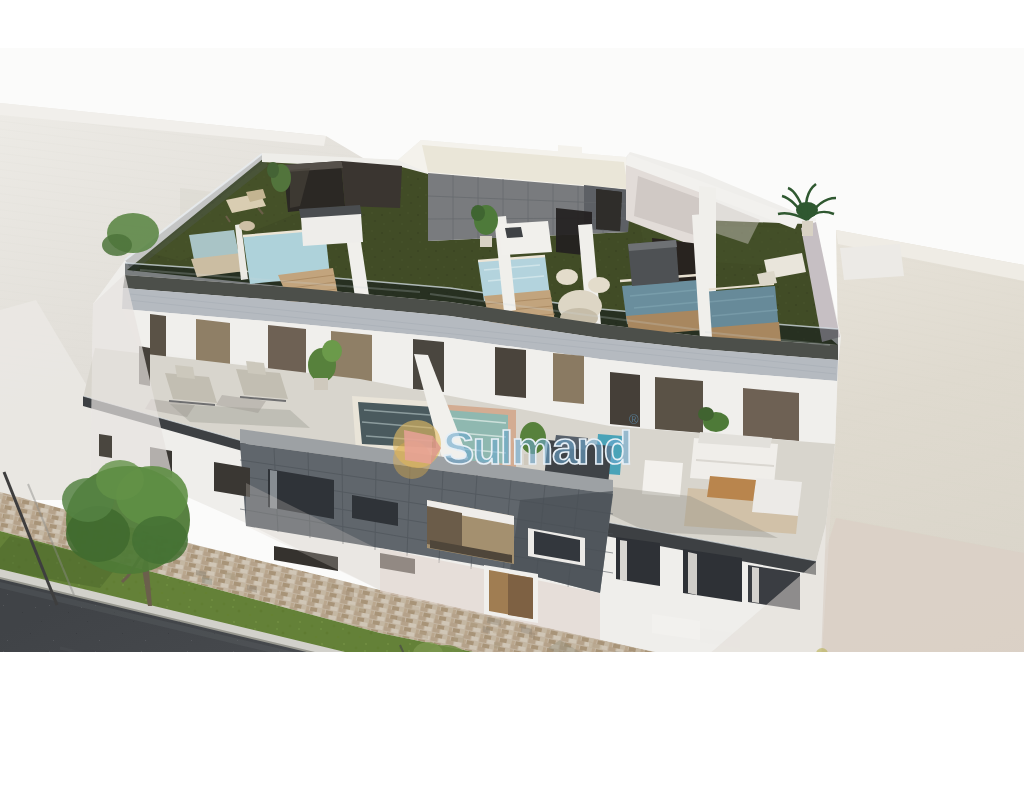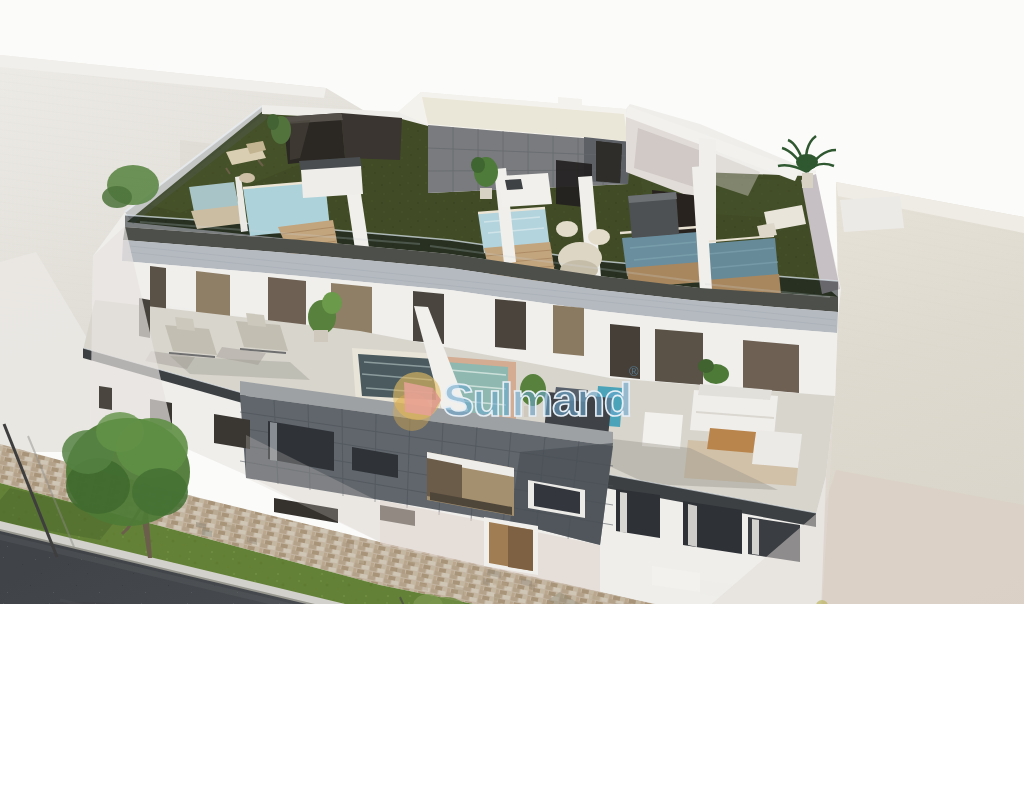--- a/index.html
+++ b/index.html
@@ -1,16 +1,16 @@
 <!DOCTYPE html>
 <html><head>
 <meta charset="utf-8">
 <style>
 html,body{margin:0;padding:0;background:#fff;}
-#scene{width:1024px;height:604px;position:relative;overflow:hidden;font-family:"Liberation Sans",sans-serif;}
+#scene{width:1024px;height:604px;position:relative;overflow:hidden;font-family:"Liberation Sans",sans-serif;margin-top:48px;}
 </style>
 </head>
 <body>
 <div id="scene">
 <svg width="1024" height="800" viewBox="0 0 1024 800">
 <defs>
 <linearGradient id="courtg" x1="0" y1="0" x2="0.25" y2="1">
  <stop offset="0" stop-color="#eae6dd"></stop>
  <stop offset="0.45" stop-color="#dfdacf"></stop>
  <stop offset="1" stop-color="#d8d3c8"></stop>

